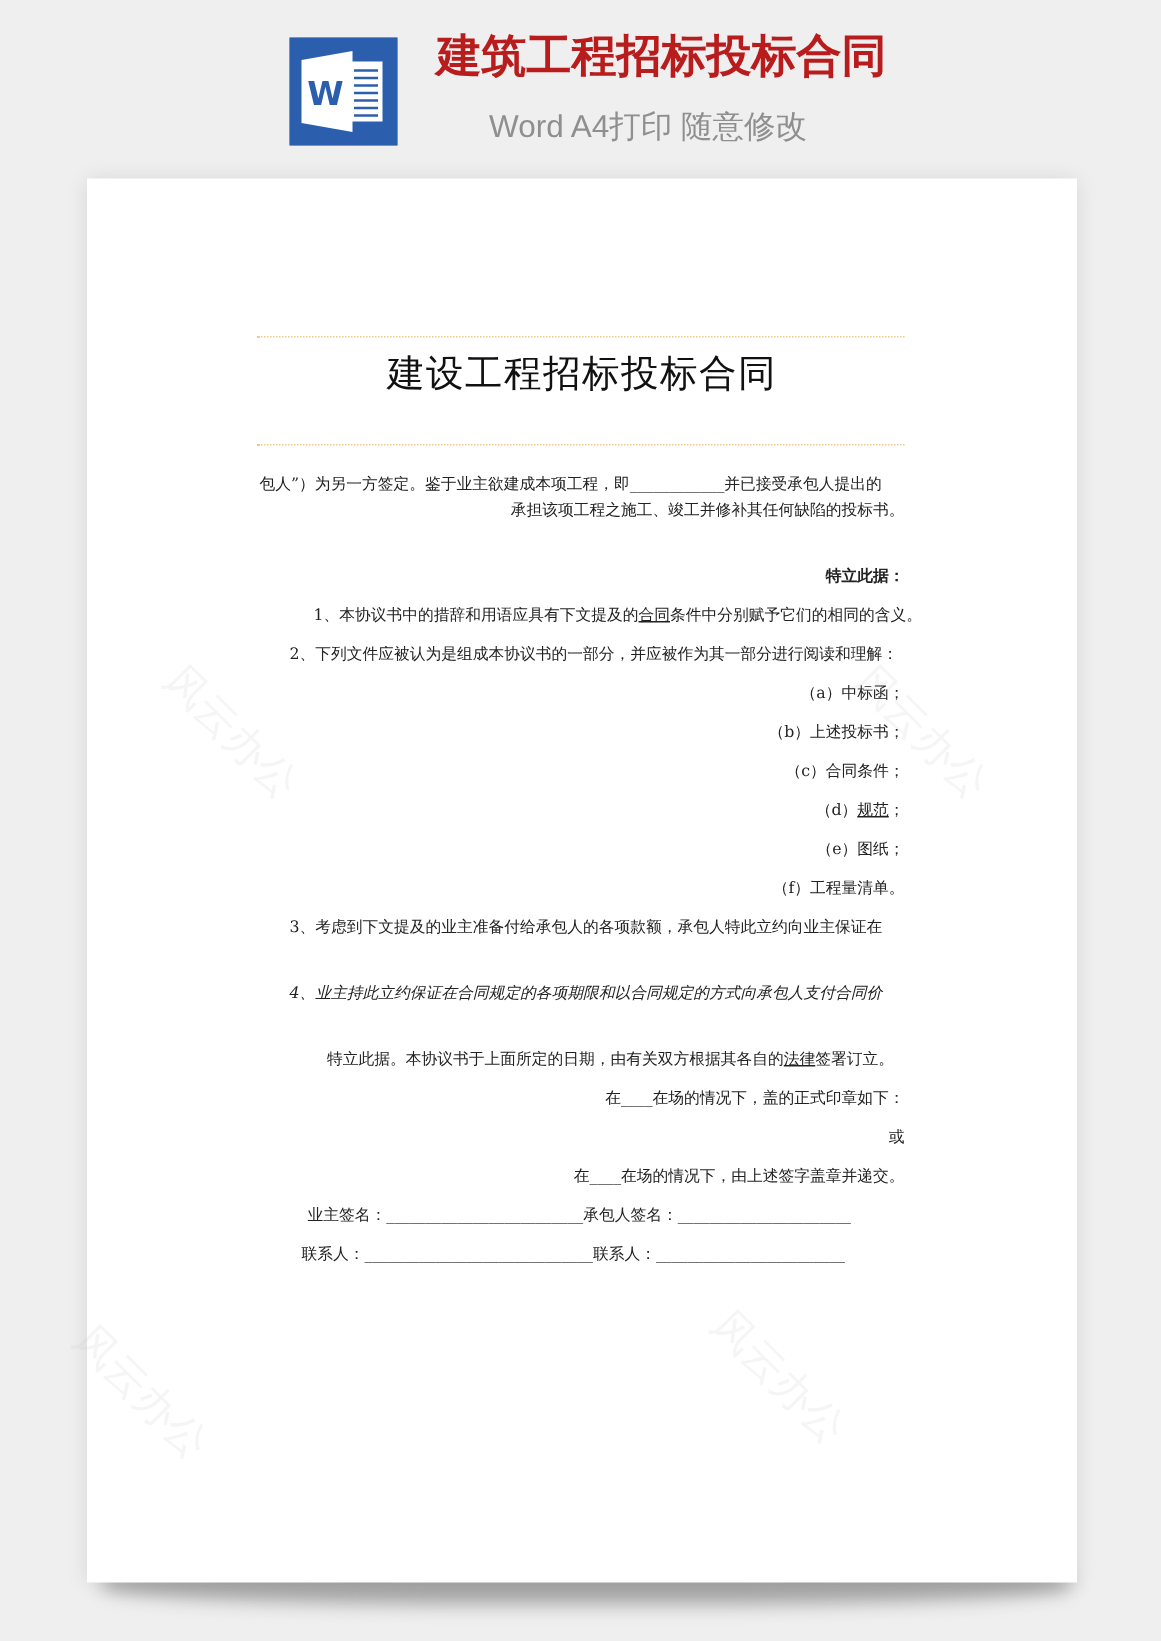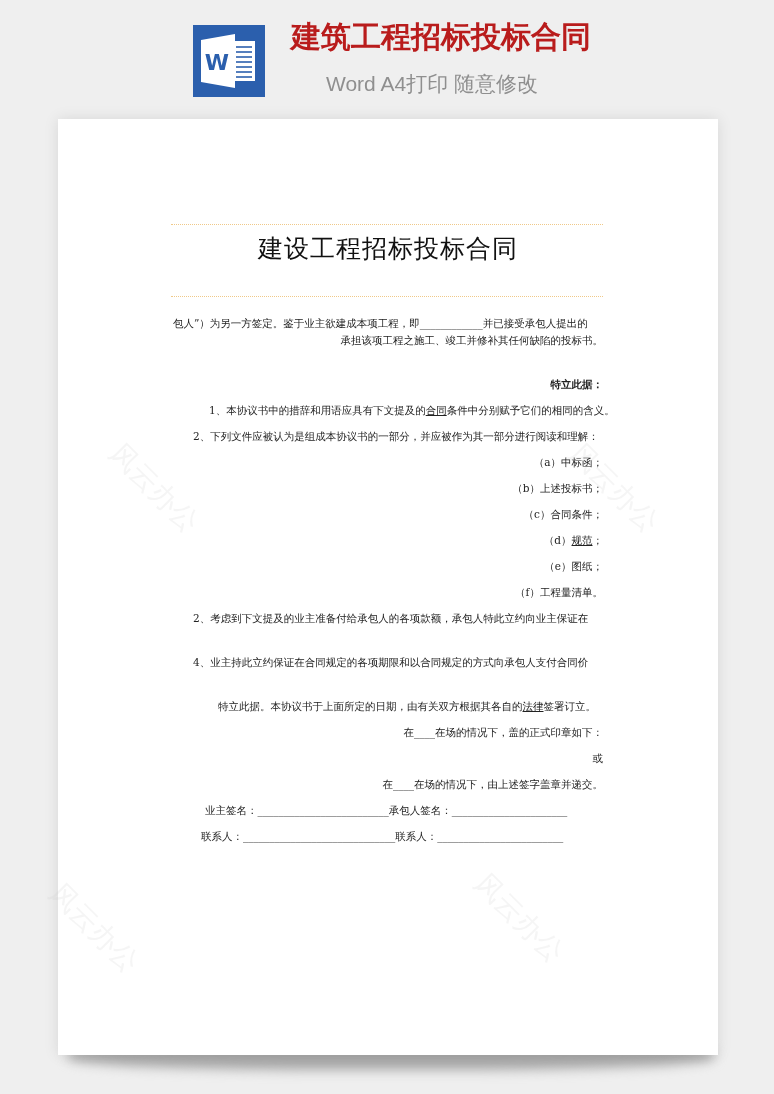--- a/index.html
+++ b/index.html
@@ -121,25 +121,25 @@
       <span>（d）</span><span class="u">规范</span><span>；</span>
     </div>
     <div class="para center" style="top:243px; width:430px;">
       <span>（e）</span><span>图纸；</span>
     </div>
     <div class="para center" style="top:269px; width:430px;">
       <span>（f）</span><span>工程量清单。</span>
     </div>
 
     <div class="para" style="top:295px; left:0; width:430px;">
-      <div style="padding-left:20px;">2、考虑到下文提及的业主准备付给承包人的各项款额，承包人特此立约向业主保证在</div>
+      <div style="padding-left:20px;">3、考虑到下文提及的业主准备付给承包人的各项款额，承包人特此立约向业主保证在</div>
     </div>
 
     <div class="para" style="top:339px; left:-12px; width:452px;">
-      <div style="padding-left:32px;">4、业主持此立约保证在合同规定的各项期限和以合同规定的方式向承包人支付合同价</div>
+      <div style="padding-left:32px;font-style:italic;">4、业主持此立约保证在合同规定的各项期限和以合同规定的方式向承包人支付合同价</div>
     </div>
 
     <div class="para" style="top:383px; left:14px; width:430px;margin-left:31px;">
       <span>特立此据。本协议书于上面所定的日期，由有关双方根据其各自的</span><span class="u">法律</span><span>签署订立。</span>
     </div>
 
     <div class="para center" style="top:409px; width:430px;">在____在场的情况下，盖的正式印章如下：</div>
     <div class="para center" style="top:435px; width:430px;">或</div>
     <div class="para center" style="top:461px; width:430px;">在____在场的情况下，由上述签字盖章并递交。</div>
 

